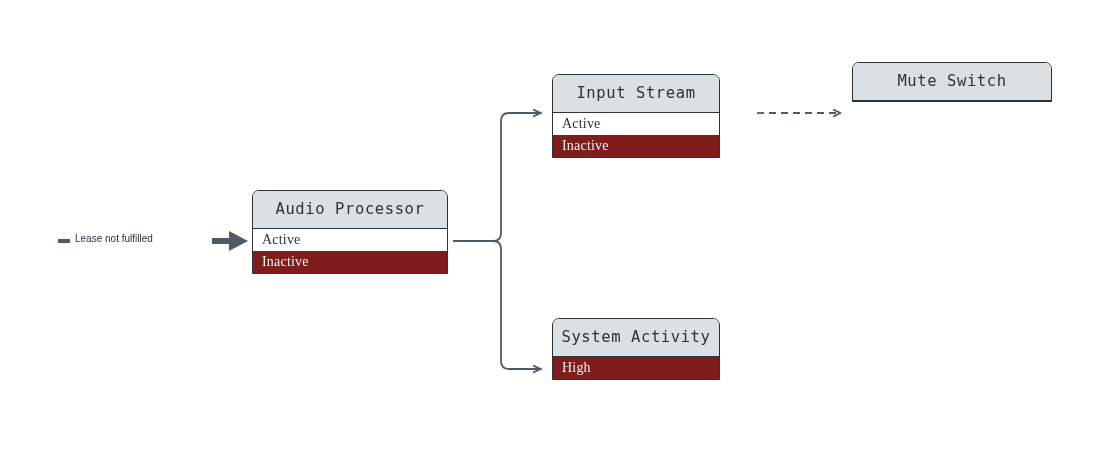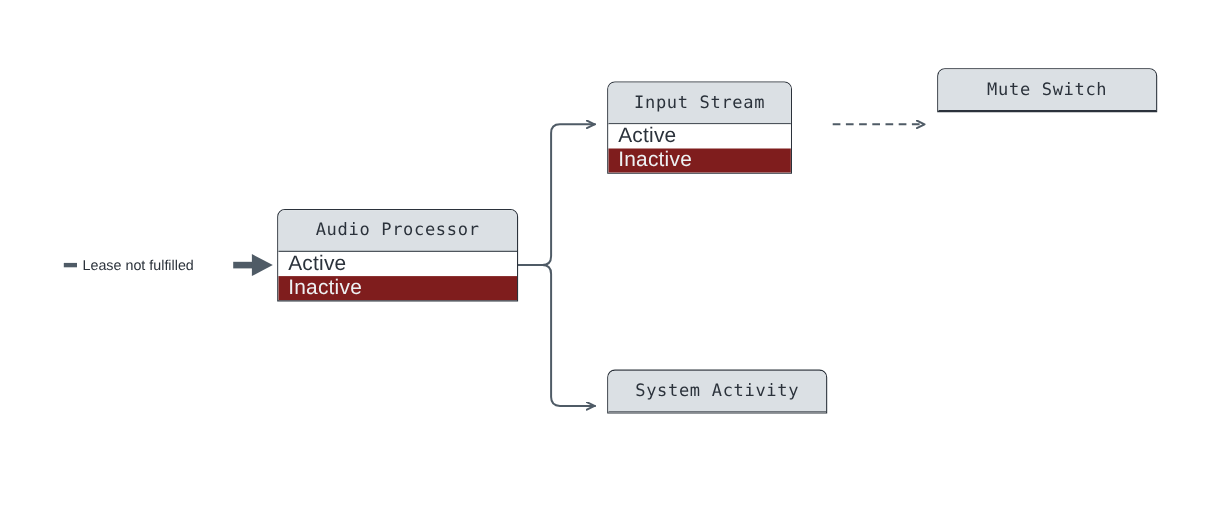--- a/index.html
+++ b/index.html
@@ -34,39 +34,39 @@
     font-family: "DejaVu Sans Mono", monospace;
     font-size: 15.5px;
     letter-spacing: 0.6px;
     border-bottom: 1.5px solid #2b323b;
     white-space: nowrap;
   }
   .node-row {
     height: 22px;
     line-height: 22px;
     padding-left: 9px;
-    font-family: Liberation Sans, sans-serif;
-    font-size: 19px;
+    font-family: Liberation Serif, serif;
+    font-size: 14px;
     letter-spacing: 0.2px;
     white-space: nowrap;
   }
   .node-row.off {
     background: #ffffff;
     color: #2b323b;
   }
   .node-row.on {
     background: #7f1d1d;
     color: #eef1f3;
   }
 
   
   .edge-label {
     position: absolute;
     font-family: "Liberation Sans", sans-serif;
-    font-size: 13px;
+    font-size: 10px;
     color: #2b323b;
     white-space: nowrap;
   }
 
   svg.edges {
     position: absolute;
     left: 0;
     top: 0;
     width: 1112px;
     height: 464px;
@@ -96,33 +96,34 @@
 
     <path d="M493,241 Q501,241 501,233 L501,121 Q501,113 509,113 L541,113" fill="none" stroke="#4f5b66" stroke-width="1.8" stroke-linecap="round" marker-end="url(#thinArrow)"></path>
 
     <path d="M493,241 Q501,241 501,249 L501,361 Q501,369 509,369 L541,369" fill="none" stroke="#4f5b66" stroke-width="1.8" stroke-linecap="round" marker-end="url(#thinArrow)"></path>
 
     <path d="M757,113 L841,113" fill="none" stroke="#4f5b66" stroke-width="1.8" stroke-dasharray="7 5" marker-end="url(#thinArrow)"></path>
   </svg>
 
   <div class="edge-label" style="left:75px; top:233px;">Lease not fulfilled</div>
 
-  <div class="node" style="left:252px; top:190px; width:219px;">
+  <div class="node" style="left:252px; top:190px; width:196px;">
     <div class="node-title">Audio Processor</div>
     <div class="node-row off">Active</div>
     <div class="node-row on">Inactive</div>
   </div>
 
   <div class="node" style="left:552px; top:62px; width:168px;margin-top:12px;">
     <div class="node-title">Input Stream</div>
     <div class="node-row off">Active</div>
     <div class="node-row on">Inactive</div>
   </div>
 
   <div class="node" style="left:852px; top:62px; width:200px;">
     <div class="node-title">Mute Switch</div>
   </div>
 
-  <div class="node" style="left:552px; top:336px; width:200px;">
+  <div class="node" style="left:552px; top:318px; width:168px;">
     <div class="node-title">System Activity</div>
+    <div class="node-row on">High</div>
   </div>
 
 </div>
 
 </body></html>

